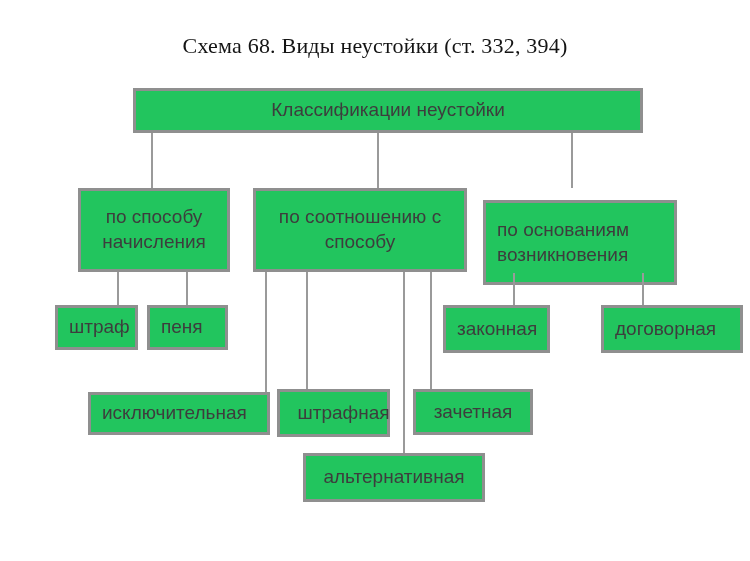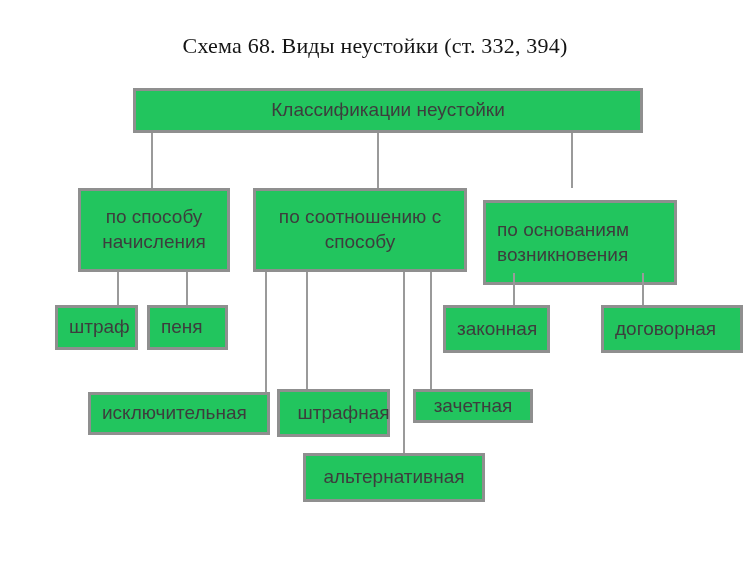--- a/index.html
+++ b/index.html
@@ -49,16 +49,16 @@
   <div class="vline" style="left:642px;top:273px;height:32px;"></div>
 
   <div class="node leftpad" style="left:55px;top:305px;width:83px;height:45px;">штраф</div>
   <div class="node leftpad" style="left:147px;top:305px;width:81px;height:45px;">пеня</div>
 
   <div class="node leftpad" style="left:443px;top:305px;width:107px;height:48px;">законная</div>
   <div class="node leftpad" style="left:563px;top:305px;width:142px;height:48px;margin-left:38px;">договорная</div>
 
   <div class="node leftpad" style="left:88px;top:392px;width:182px;height:43px;">исключительная</div>
   <div class="node center" style="left:277px;top:389px;width:113px;height:48px;padding-left:20px;">штрафная</div>
-  <div class="node center" style="left:413px;top:389px;width:120px;height:34px;">зачетная</div>
+  <div class="node center" style="left:413px;top:389px;width:120px;height:46px;">зачетная</div>
   <div class="node center" style="left:303px;top:453px;width:182px;height:49px;">альтернативная</div>
 
 </div>
 
 </body></html>

